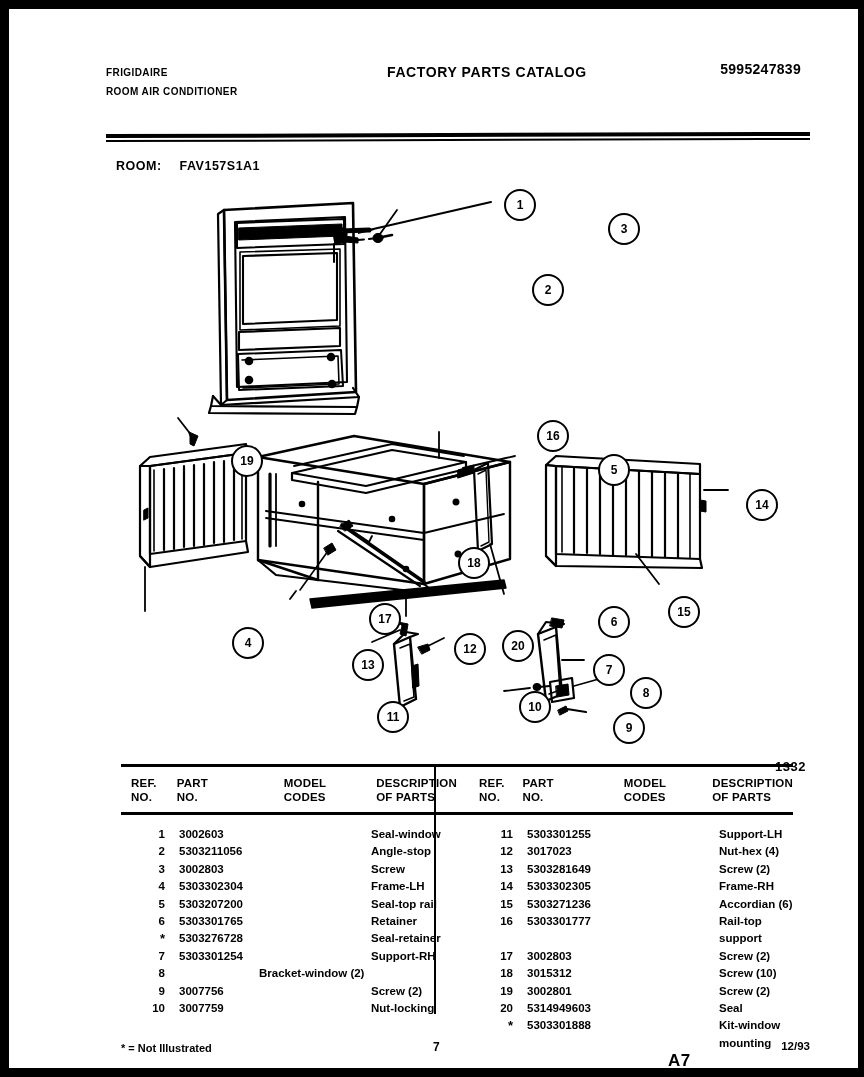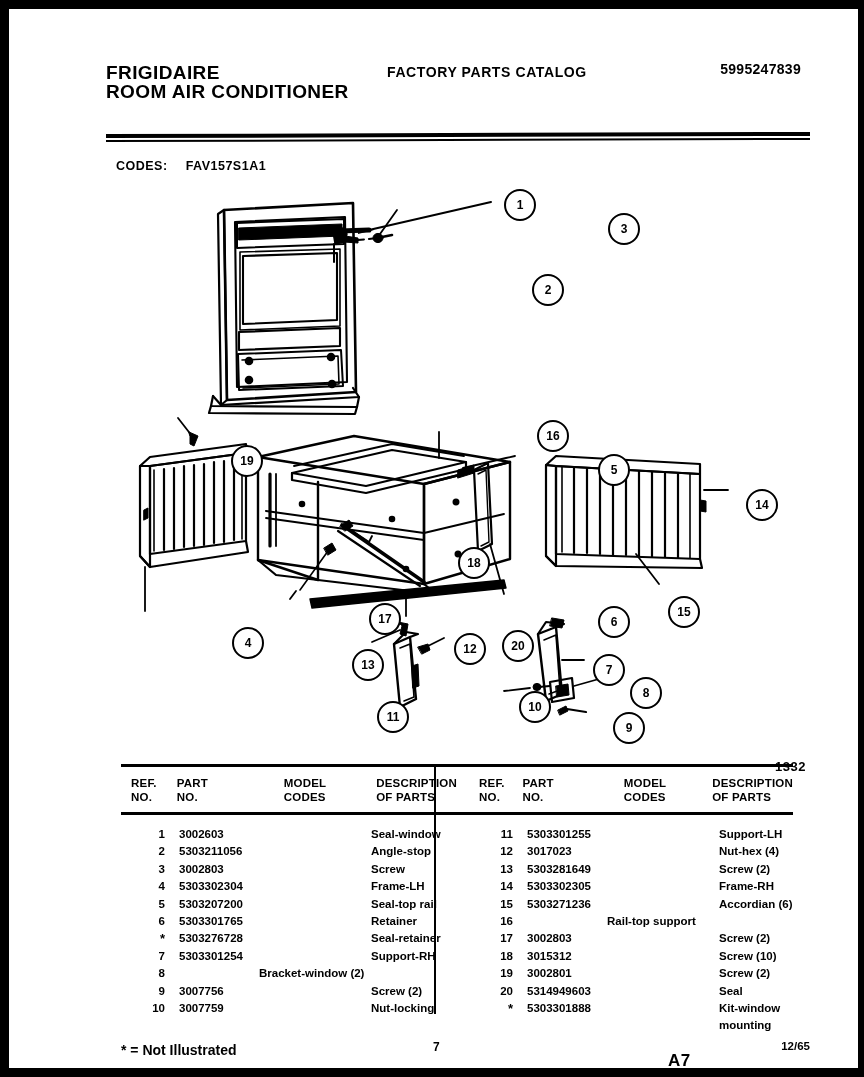--- a/index.html
+++ b/index.html
@@ -9,21 +9,21 @@
   
   .scan-edge-left{position:absolute;left:0;top:0;width:9px;height:1077px;background:#000;}
   .scan-edge-top{position:absolute;left:0;top:0;width:864px;height:9px;background:#000;}
   .scan-edge-bottom{position:absolute;left:0;top:1068px;width:864px;height:9px;background:#000;}
   .scan-edge-right{position:absolute;left:858px;top:0;width:6px;height:1077px;background:#000;}
   .speck{position:absolute;background:#000;}
 
   .page{position:absolute;left:9px;top:9px;width:849px;height:1059px;background:#fff;}
 
   
-  .brand{position:absolute;left:97px;top:54px;font-size:19px;font-weight:bold;
+  .brand{position:absolute;left:97px;top:54px;font-size:10px;font-weight:bold;
          letter-spacing:.4px;line-height:19px;}
   .brand .l2{display:block;}
   .cat-title{position:absolute;left:378px;top:55px;font-size:14px;font-weight:bold;letter-spacing:.6px;}
   .cat-no{position:absolute;right:57px;top:52px;font-size:14px;font-weight:bold;letter-spacing:.3px;}
 
   .rule-top{position:absolute;left:97px;top:124px;width:704px;height:4px;background:#000;
             transform:rotate(-0.18deg);}
   .rule-top2{position:absolute;left:97px;top:130px;width:704px;height:2px;background:#000;
             transform:rotate(-0.18deg);}
 
@@ -50,21 +50,21 @@
   .row{display:flex;}
   .c-ref{width:48px;text-align:right;padding-right:14px;box-sizing:border-box;}
   .c-part{width:112px;}
   .c-model{width:80px;}
   .c-desc{flex:1;}
   .colL{padding-left:10px;box-sizing:border-box;}
   .colR{padding-left:22px;box-sizing:border-box;}
   .star{font-size:13px;line-height:17.4px;}
 
   
-  .foot-note{position:absolute;left:112px;top:1033px;font-size:14px;font-weight:bold;}
+  .foot-note{position:absolute;left:112px;top:1033px;font-size:11px;font-weight:bold;}
   .foot-page{position:absolute;left:424px;top:1031px;font-size:12px;font-weight:bold;}
   .foot-sec{position:absolute;left:659px;top:1042px;font-size:17px;font-weight:bold;letter-spacing:.5px;}
   .foot-date{position:absolute;right:48px;top:1031px;font-size:11.5px;font-weight:bold;}
 </style>
 </head>
 <body>
 
 <div class="scan-edge-left"></div>
 <div class="scan-edge-top"></div>
 <div class="scan-edge-bottom"></div>
@@ -79,21 +79,21 @@
     <span>FRIGIDAIRE</span>
     <span class="l2">ROOM AIR CONDITIONER</span>
   </div>
   <div class="cat-title">FACTORY PARTS CATALOG</div>
   <div class="cat-no">5995247839</div>
 
   <div class="rule-top"></div>
   <div class="rule-top2"></div>
 
   <div class="model-row">
-    <span>CODES:</span><span class="mv">FAV157S1A1</span>
+    <span>ROOM:</span><span class="mv">FAV157S1A1</span>
   </div>
 
   <div class="diagram">
     <svg width="704" height="570" viewBox="0 0 704 570">
       <g fill="none" stroke="#000" stroke-width="2.6" stroke-linejoin="round" stroke-linecap="round">
 
         <path d="M118 36 L247 29 L250 218 L121 226 Z"></path>
         <path d="M112 40 L118 36 L121 226 L115 231 Z" stroke-width="2.2"></path>
 
         <path d="M107 222 L115 231 L253 223 L247 214" stroke-width="2.2"></path>
@@ -486,20 +486,21 @@
             <div class="c-desc">Frame-RH</div>
           </div>
           <div class="row">
             <div class="c-ref">15</div>
             <div class="c-part">5303271236</div>
             <div class="c-model"></div>
             <div class="c-desc">Accordian (6)</div>
           </div>
           <div class="row">
             <div class="c-ref">16</div>
+            <div class="c-part">5303301777</div>
             <div class="c-model"></div>
             <div class="c-desc">Rail-top support</div>
           </div>
           <div class="row">
             <div class="c-ref">17</div>
             <div class="c-part">3002803</div>
             <div class="c-model"></div>
             <div class="c-desc">Screw (2)</div>
           </div>
           <div class="row">
@@ -527,15 +528,15 @@
             <div class="c-desc">Kit-window mounting</div>
           </div>
         </div>
     </div>
   </div>
   <div class="vdiv"></div>
 
   <div class="foot-note">* = Not Illustrated</div>
   <div class="foot-page">7</div>
   <div class="foot-sec">A7</div>
-  <div class="foot-date">12/65</div>
+  <div class="foot-date">12/93</div>
 
 </div>
 
 </body></html>

